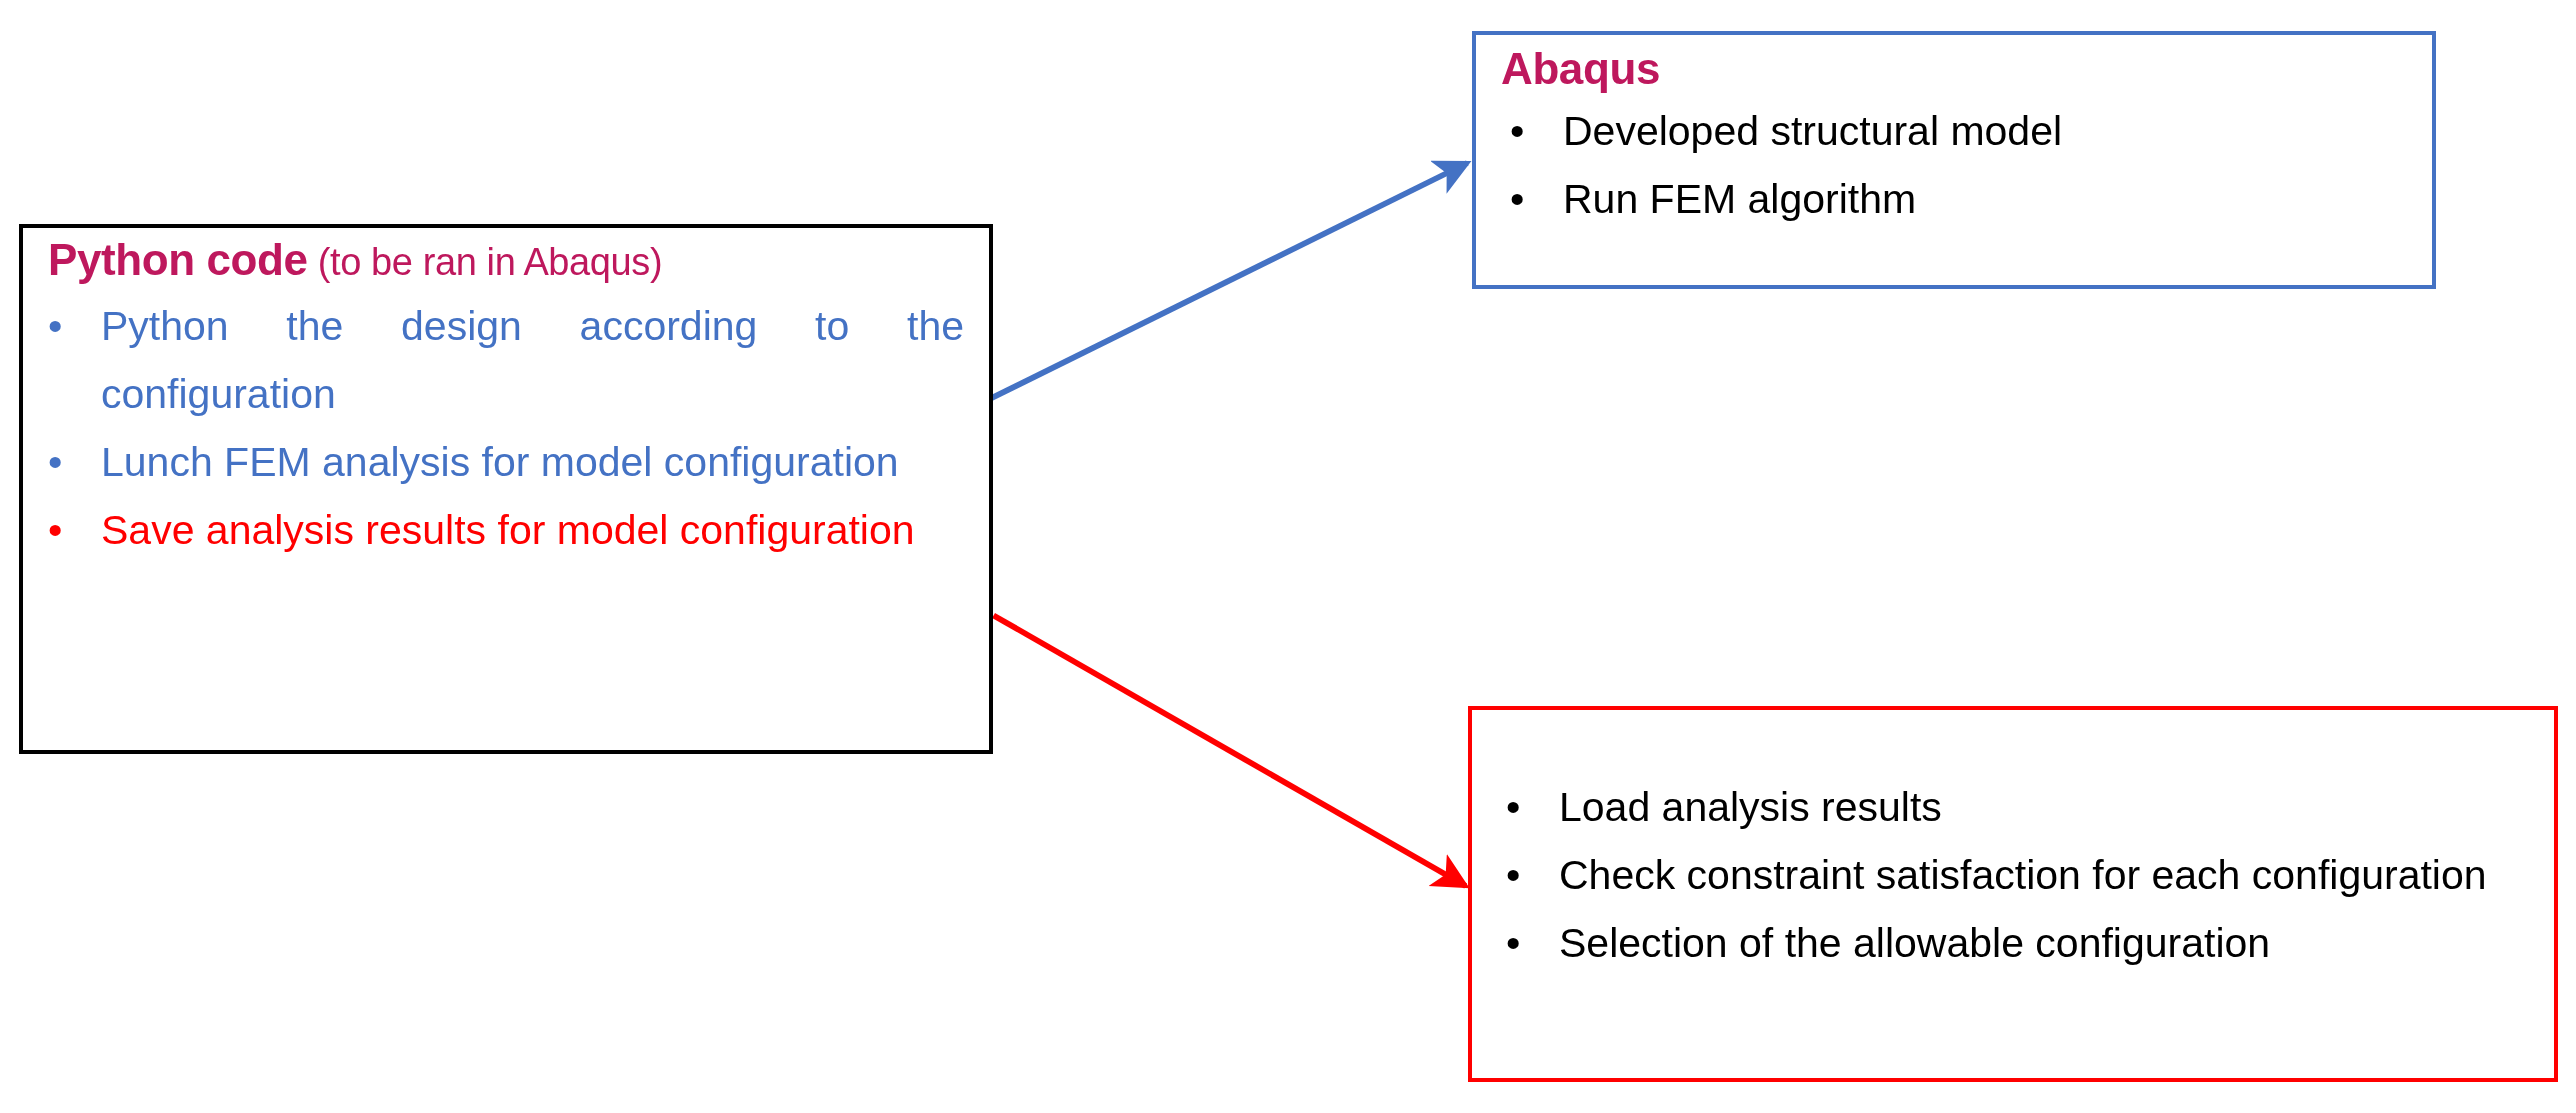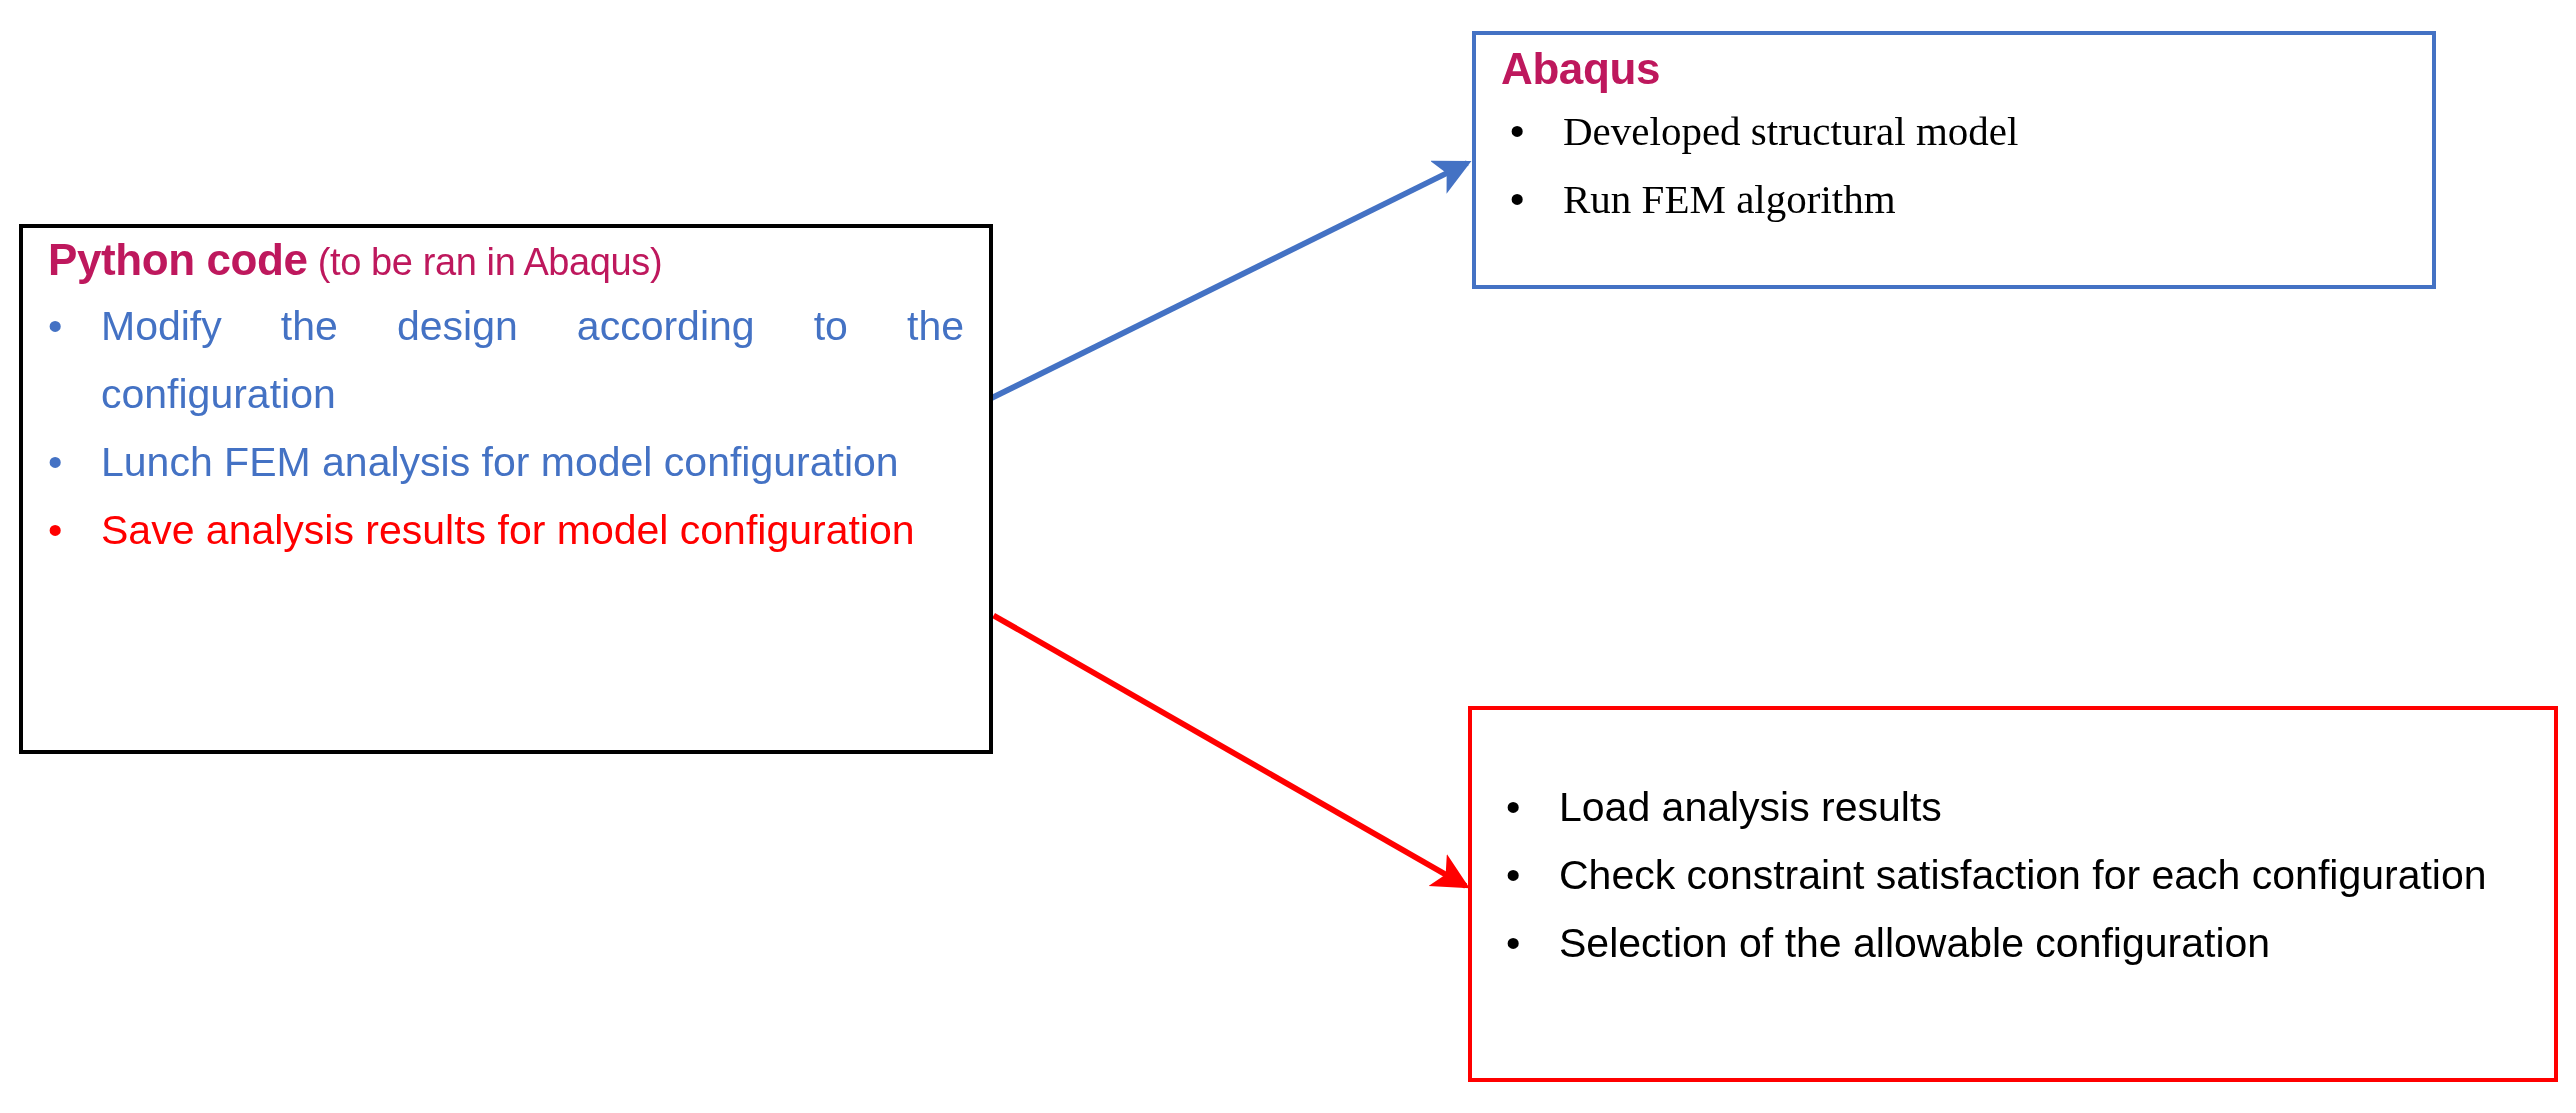--- a/index.html
+++ b/index.html
@@ -111,21 +111,21 @@
   .bullets-python li.blue .dot { color: #4472C4; }
   .bullets-python li.red,
   .bullets-python li.red  .dot { color: #FF0000; }
 
   
   .bullets-abaqus {
     left: 1505px;
     top: 97px;
     width: 897px;
   }
-  .bullets-abaqus li .txt { white-space: nowrap; font-family: Liberation Serif, serif; }
+  .bullets-abaqus li .txt { white-space: nowrap; }
 
   
   .bullets-optim {
     left: 1501px;
     top: 773px;
     width: 1024px;
   }
   .bullets-optim li.nowrap .txt {
     white-space: nowrap;
     text-align: right;
@@ -161,21 +161,21 @@
 
   <div class="box box-python"></div>
 
   <div class="heading heading-python">
     <span class="strong">Python code</span><span class="paren"> (to be ran in Abaqus)</span>
   </div>
 
   <ul class="bullets bullets-python justify">
     <li class="blue">
       <span class="dot">•</span>
-      <span class="txt">Modify the design according to the configuration</span>
+      <span class="txt">Python the design according to the configuration</span>
     </li>
     <li class="blue">
       <span class="dot">•</span>
       <span class="txt">Lunch FEM analysis for model configuration</span>
     </li>
     <li class="red">
       <span class="dot">•</span>
       <span class="txt">Save analysis results for model configuration</span>
     </li>
   </ul>

